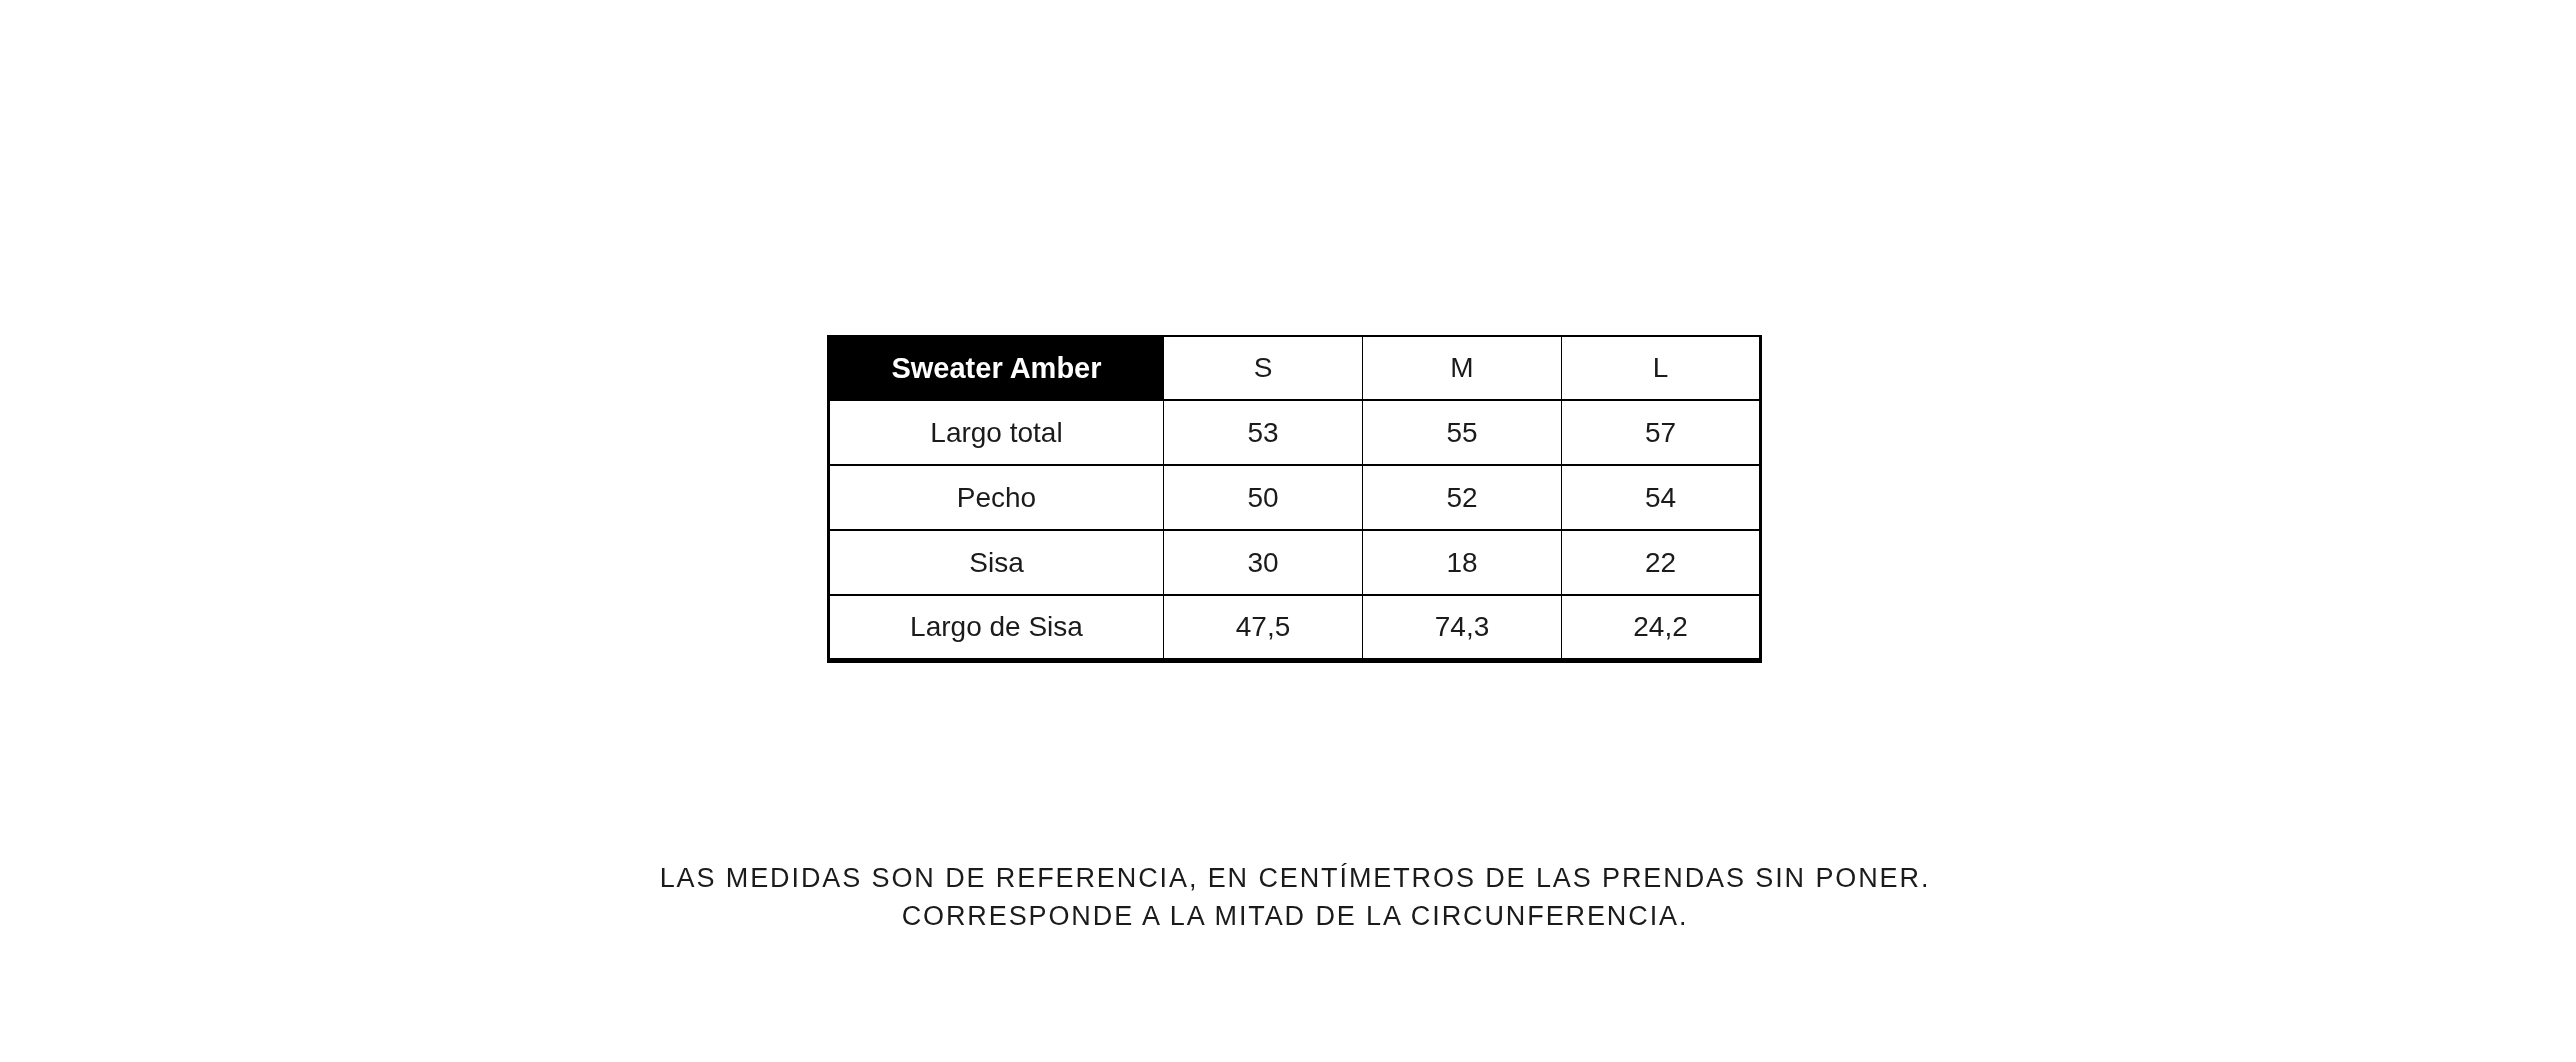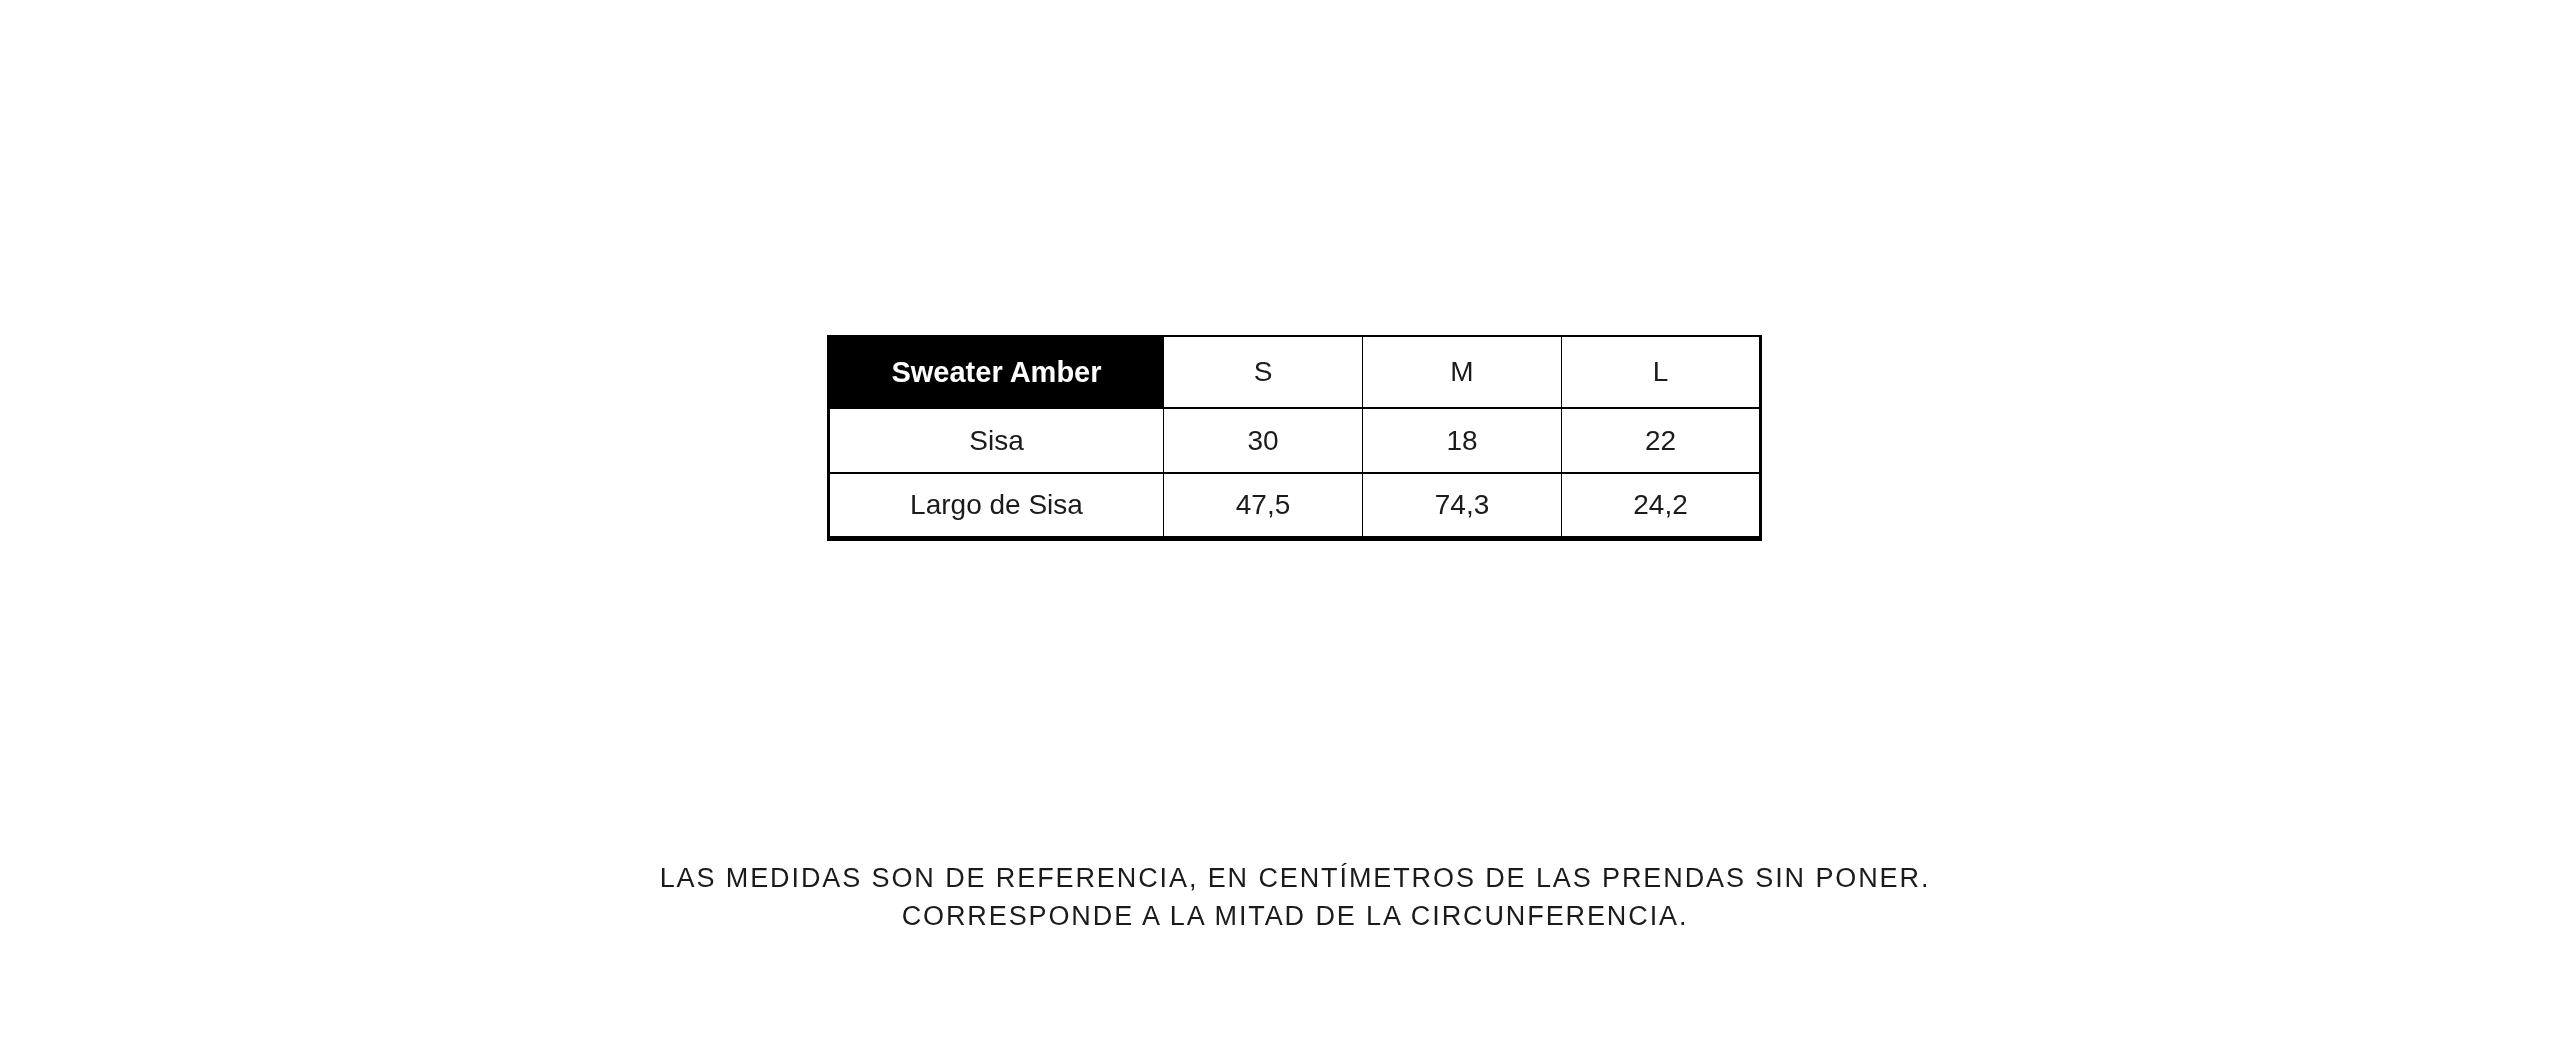--- a/index.html
+++ b/index.html
@@ -40,21 +40,21 @@
     border-top-width:2.5px;
     border-bottom-width:2.5px;
     text-align:center;
     vertical-align:middle;
     padding:0;
     font-size:28px;
     font-weight:400;
     color:var(--text,#1b1b1b);
     background:#ffffff;
   }
-  .size-table thead tr{height:72px;}
+  .size-table thead tr{height:64px;}
   .size-table tbody tr{height:65px;}
   .size-table th.product-cell{
     background:var(--header-bg,#000);
     color:var(--header-text,#fff);
     font-weight:700;
     font-size:29px;
   }
   .footnote{
     position:absolute;
     left:0;
@@ -83,20 +83,32 @@
     <thead>
       <tr>
         <th class="product-cell">Sweater Amber</th>
         <th>S</th>
         <th>M</th>
         <th>L</th>
       </tr>
     </thead>
     <tbody>
       <tr>
+        <td>Largo total</td>
+        <td>53</td>
+        <td>55</td>
+        <td>57</td>
+      </tr>
+      <tr>
+        <td>Pecho</td>
+        <td>50</td>
+        <td>52</td>
+        <td>54</td>
+      </tr>
+      <tr>
         <td>Sisa</td>
         <td>30</td>
         <td>18</td>
         <td>22</td>
       </tr>
       <tr>
         <td>Largo de Sisa</td>
         <td>47,5</td>
         <td>74,3</td>
         <td>24,2</td>

